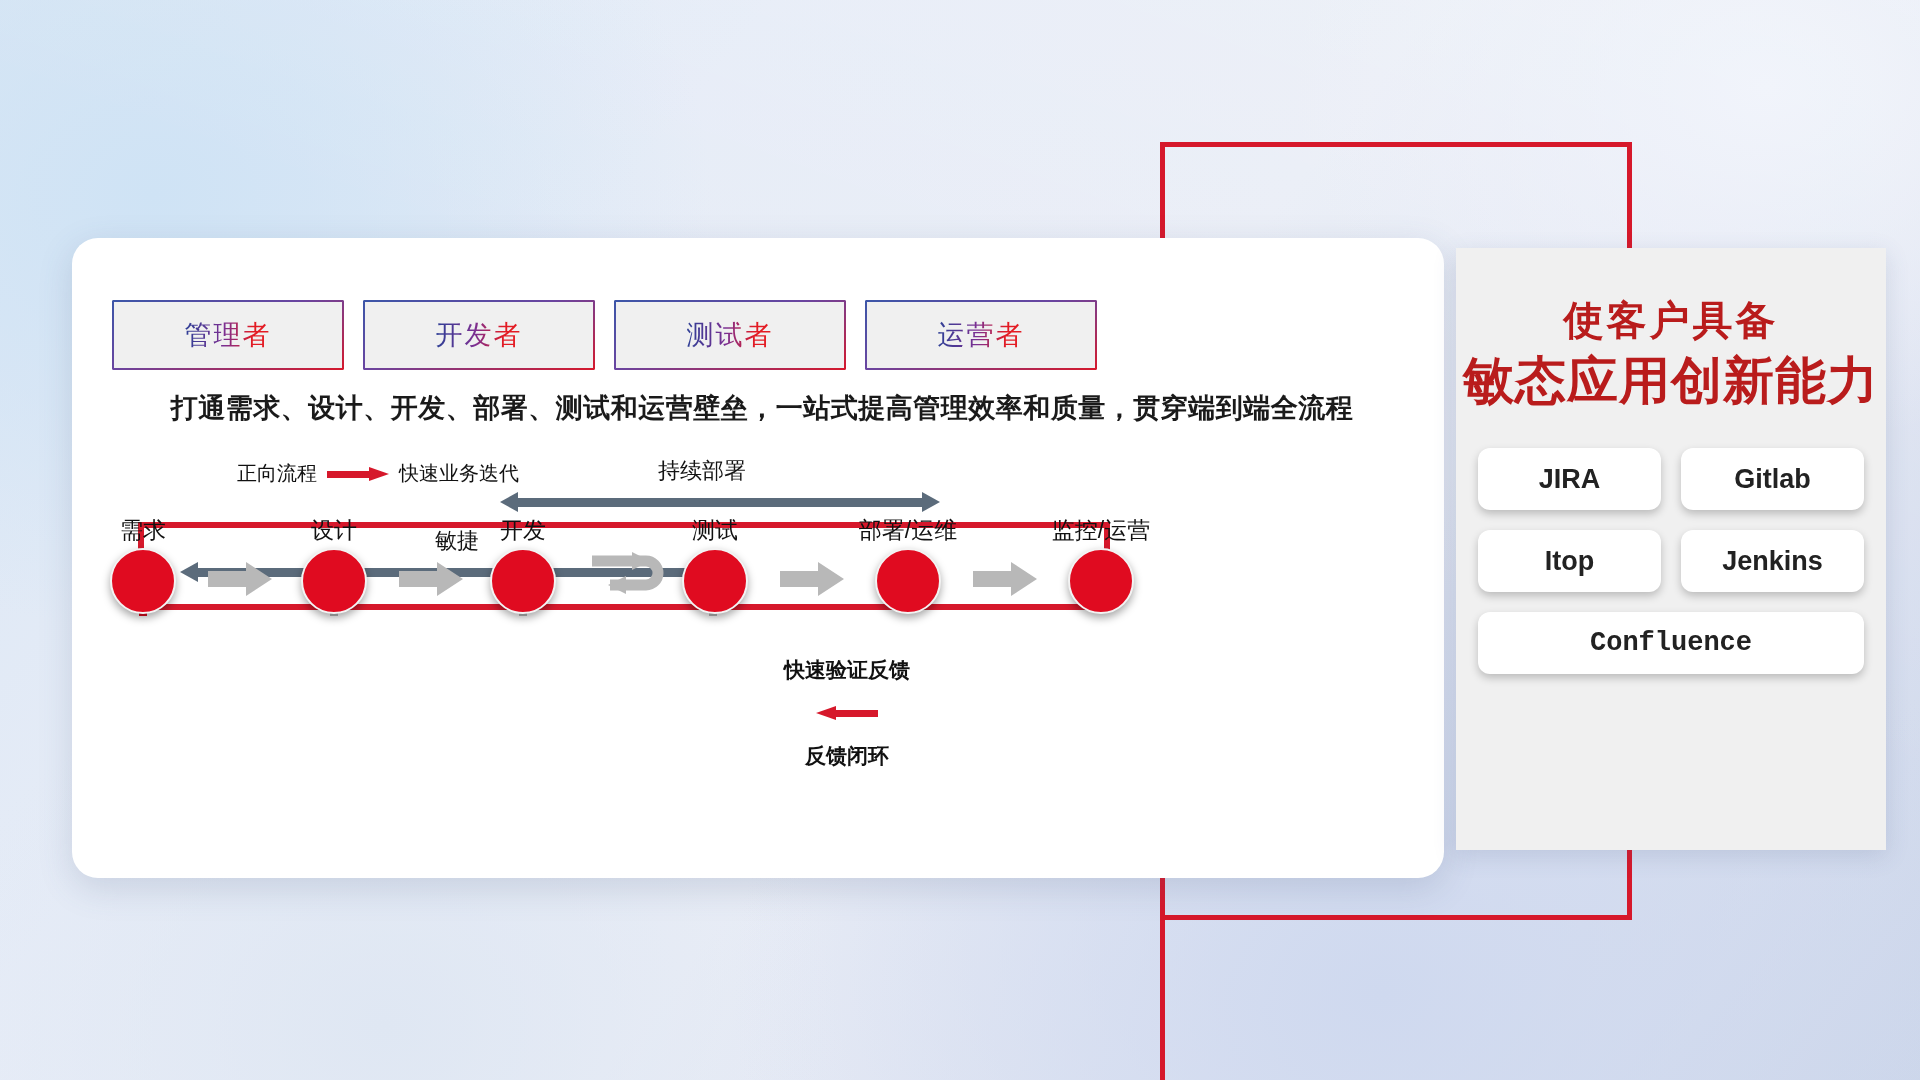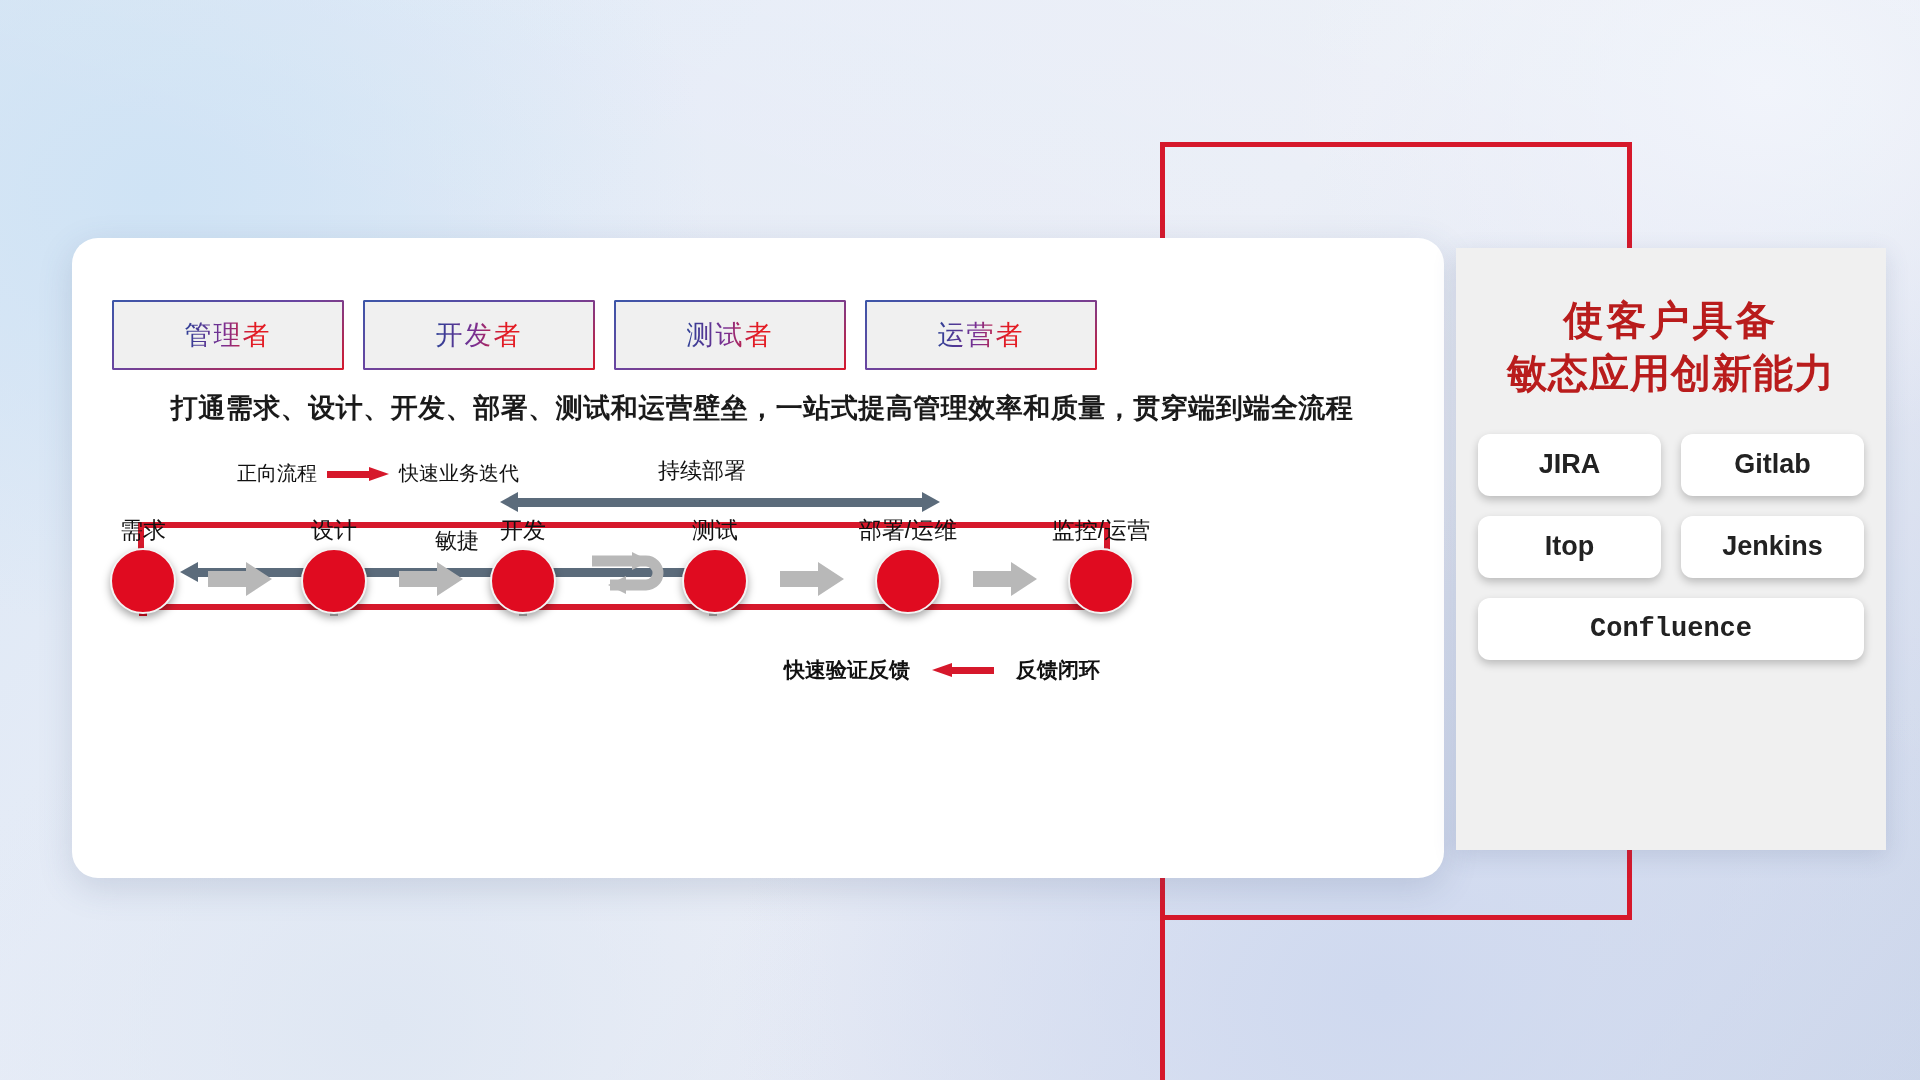--- a/index.html
+++ b/index.html
@@ -104,32 +104,32 @@
   
   .uturn{position:absolute;width:86px;height:60px;}
 
   
   .feed{position:absolute;width:14px;}
   .feed .st{position:absolute;left:4px;top:12px;bottom:0;width:8px;}
   .feed .hd{position:absolute;left:0;top:0;width:0;height:0;
     border-left:7px solid transparent;border-right:7px solid transparent;border-bottom:14px solid;}
 
   
-  #legend-fb{position:absolute;left:712px;top:418px;display:flex;align-items:center;gap:22px;}
+  #legend-fb{position:absolute;left:712px;top:418px;display:flex;align-items:center;gap:22px;flex-direction:column;}
   #legend-fb .lab{font-size:21px;font-weight:700;color:#111;}
 
   
   #panel{
     position:absolute;left:1456px;top:248px;width:430px;height:602px;
     background:#f0f0f0;
     box-shadow:0 6px 22px rgba(70,90,130,.16);
   }
   #panel-title{margin:46px 0 0;text-align:center;color:#b91c1c;font-weight:700;line-height:1.32;}
   #panel-title .l1{font-size:40px;letter-spacing:3px;display:block;}
-  #panel-title .l2{font-size:40px;letter-spacing:1px;display:block;}
+  #panel-title .l2{font-size:51px;letter-spacing:1px;display:block;}
   #tools{margin:34px 22px 0;display:flex;flex-wrap:wrap;gap:20px 20px;}
   .tool{
     background:#fff;border-radius:12px;height:62px;
     display:flex;align-items:center;justify-content:center;
     font-size:27px;font-weight:700;color:#222;
     box-shadow:0 4px 9px rgba(0,0,0,.22);
     flex:0 0 calc(50% - 10px);
   }
   .tool.wide{flex:0 0 100%;font-family:Liberation Mono, monospace;}
 </style>

